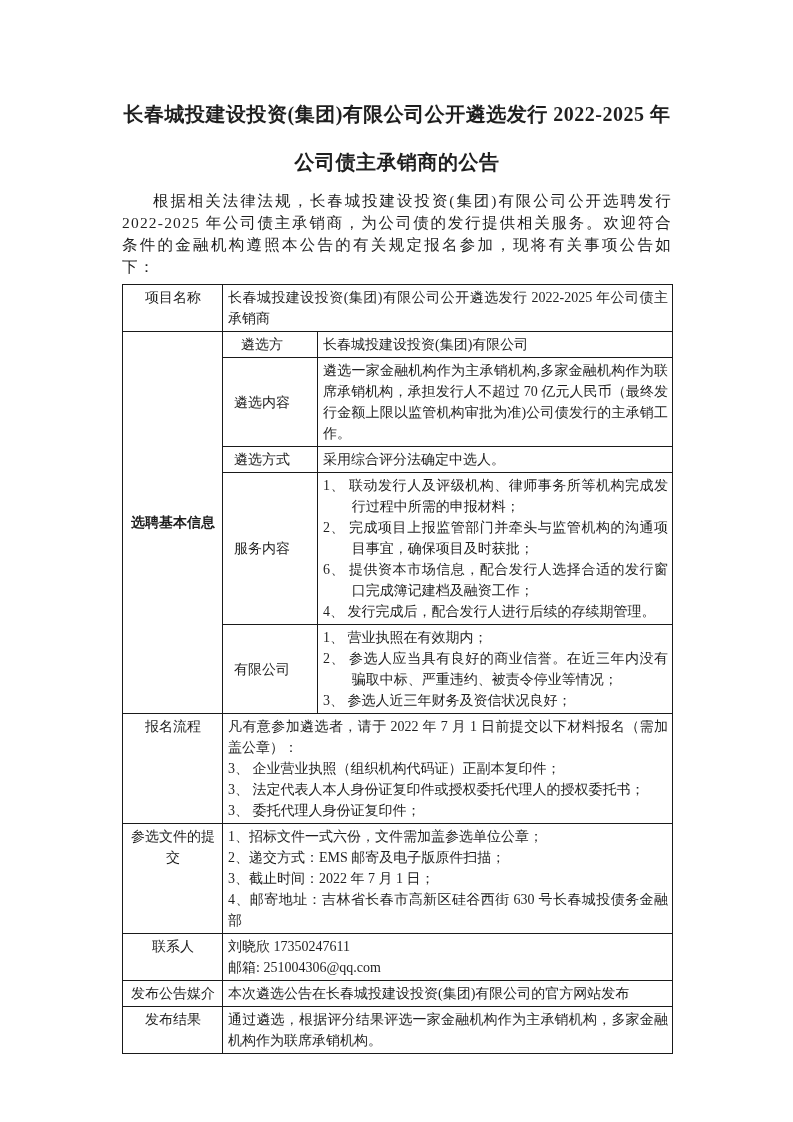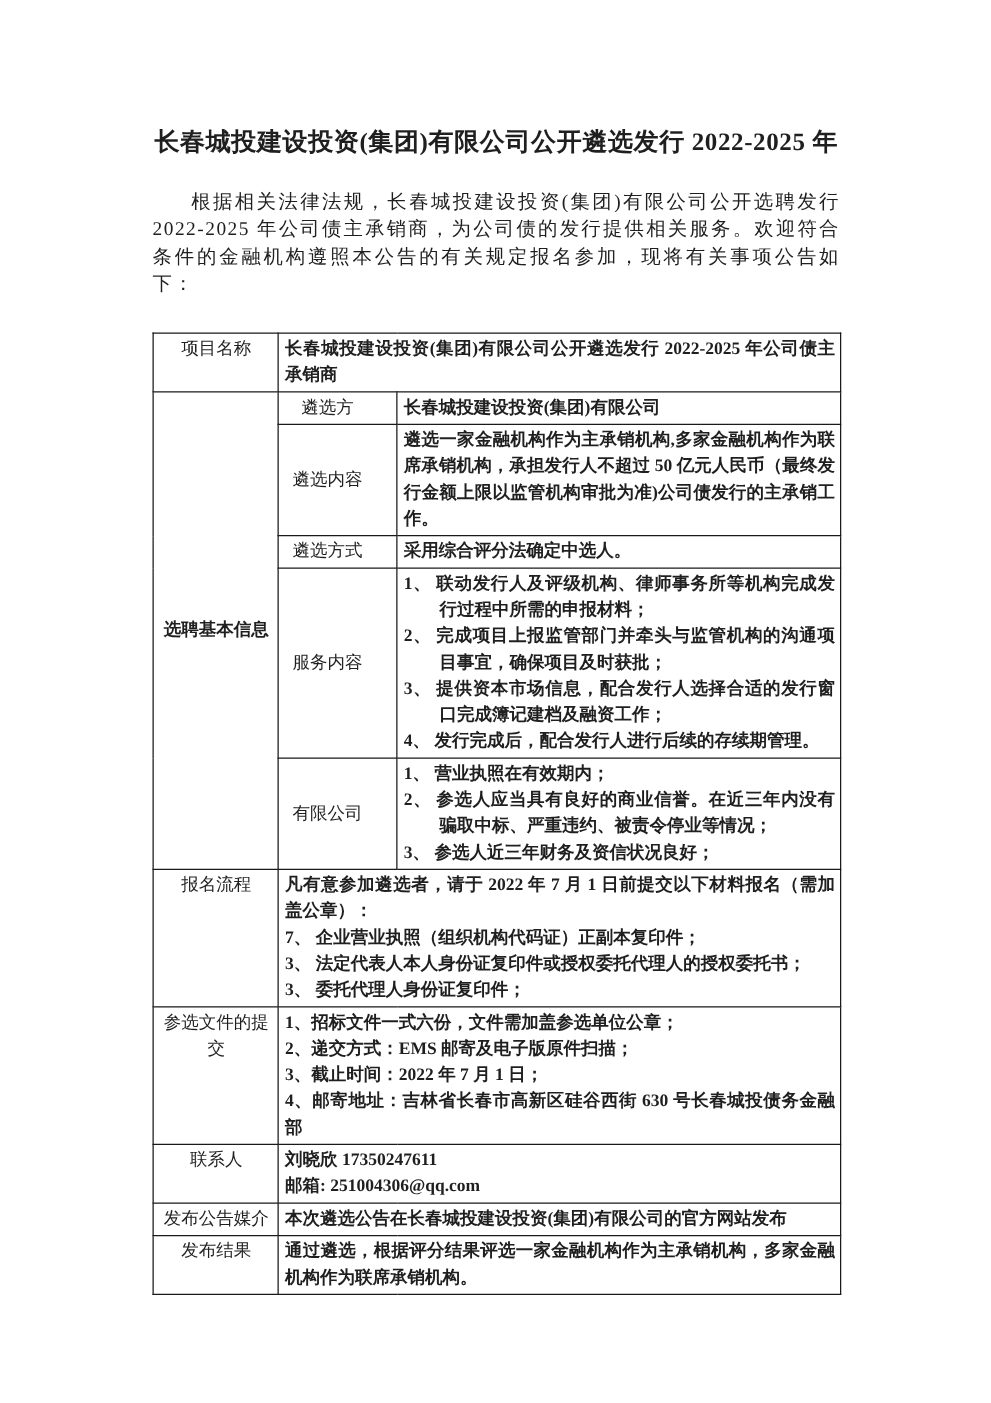--- a/index.html
+++ b/index.html
@@ -26,21 +26,21 @@
     letter-spacing: 0.5px;
   }
   .title-line.first { margin-bottom: 26px; }
   .title-line.second { margin-bottom: 17px; }
   .intro {
     font-size: 15.5px;
     line-height: 22px;
     text-align: justify;
     text-indent: 2em;
     letter-spacing: 1.2px;
-    margin-bottom: 27px;
+    margin-bottom: 6px;
   }
   table.doc-table {
     width: 550px;
     border-collapse: collapse;
     table-layout: fixed;
     font-size: 14px;
     line-height: 21px;
   }
   .doc-table td {
     border: 1px solid #1a1a1a;
@@ -53,33 +53,34 @@
     text-align: center;
   }
   .doc-table td.col-b {
     width: 95px;
     text-align: center;
     vertical-align: middle;
     padding-left: 2px;
     padding-right: 18px;
   }
   .doc-table td.span-label { vertical-align: middle; font-weight: bold; }
-  .doc-table td.content { text-align: left; font-weight: bold; }
+  .doc-table td.content { text-align: left; }
   .doc-table .line { text-align: justify; }
   .doc-table .hang .line {
     padding-left: 2.05em;
     text-indent: -2.05em;
   }
 </style>
 </head>
 <body>
 
 <div class="page">
 
   <div class="title-line first">长春城投建设投资(集团)有限公司公开遴选发行 2022-2025 年</div>
+  <div class="title-line second">公司债主承销商的公告</div>
 
   <p class="intro">根据相关法律法规，长春城投建设投资(集团)有限公司公开选聘发行 2022-2025 年公司债主承销商，为公司债的发行提供相关服务。欢迎符合条件的金融机构遵照本公告的有关规定报名参加，现将有关事项公告如下：</p>
 
   <table class="doc-table">
     <colgroup>
       <col style="width:100px">
       <col style="width:95px">
       <col style="width:355px">
     </colgroup>
     <tbody>
@@ -95,55 +96,55 @@
         <td class="col-a span-label" rowspan="5">选聘基本信息</td>
         <td class="col-b">遴选方</td>
         <td class="content">
             <div class="line">长春城投建设投资(集团)有限公司</div>
           </td>
       </tr>
 
       <tr>
         <td class="col-b">遴选内容</td>
         <td class="content">
-            <div class="line">遴选一家金融机构作为主承销机构,多家金融机构作为联席承销机构，承担发行人不超过 50 亿元人民币（最终发行金额上限以监管机构审批为准)公司债发行的主承销工作。</div>
+            <div class="line">遴选一家金融机构作为主承销机构,多家金融机构作为联席承销机构，承担发行人不超过 70 亿元人民币（最终发行金额上限以监管机构审批为准)公司债发行的主承销工作。</div>
           </td>
       </tr>
 
       <tr>
         <td class="col-b">遴选方式</td>
         <td class="content">
             <div class="line">采用综合评分法确定中选人。</div>
           </td>
       </tr>
 
       <tr>
         <td class="col-b">服务内容</td>
         <td class="content hang">
             <div class="line">1、 联动发行人及评级机构、律师事务所等机构完成发行过程中所需的申报材料；</div>
             <div class="line">2、 完成项目上报监管部门并牵头与监管机构的沟通项目事宜，确保项目及时获批；</div>
-            <div class="line">3、 提供资本市场信息，配合发行人选择合适的发行窗口完成簿记建档及融资工作；</div>
+            <div class="line">6、 提供资本市场信息，配合发行人选择合适的发行窗口完成簿记建档及融资工作；</div>
             <div class="line">4、 发行完成后，配合发行人进行后续的存续期管理。</div>
           </td>
       </tr>
 
       <tr>
         <td class="col-b">有限公司</td>
         <td class="content hang">
             <div class="line">1、 营业执照在有效期内；</div>
             <div class="line">2、 参选人应当具有良好的商业信誉。在近三年内没有骗取中标、严重违约、被责令停业等情况；</div>
             <div class="line">3、 参选人近三年财务及资信状况良好；</div>
           </td>
       </tr>
 
       <tr>
         <td class="col-a">报名流程</td>
         <td class="content" colspan="2">
             <div class="line">凡有意参加遴选者，请于 2022 年 7 月 1 日前提交以下材料报名（需加盖公章）：</div>
-            <div class="line">7、 企业营业执照（组织机构代码证）正副本复印件；</div>
+            <div class="line">3、 企业营业执照（组织机构代码证）正副本复印件；</div>
             <div class="line">3、 法定代表人本人身份证复印件或授权委托代理人的授权委托书；</div>
             <div class="line">3、 委托代理人身份证复印件；</div>
           </td>
       </tr>
 
       <tr>
         <td class="col-a">参选文件的提交</td>
         <td class="content" colspan="2">
             <div class="line">1、招标文件一式六份，文件需加盖参选单位公章；</div>
             <div class="line">2、递交方式：EMS 邮寄及电子版原件扫描；</div>

